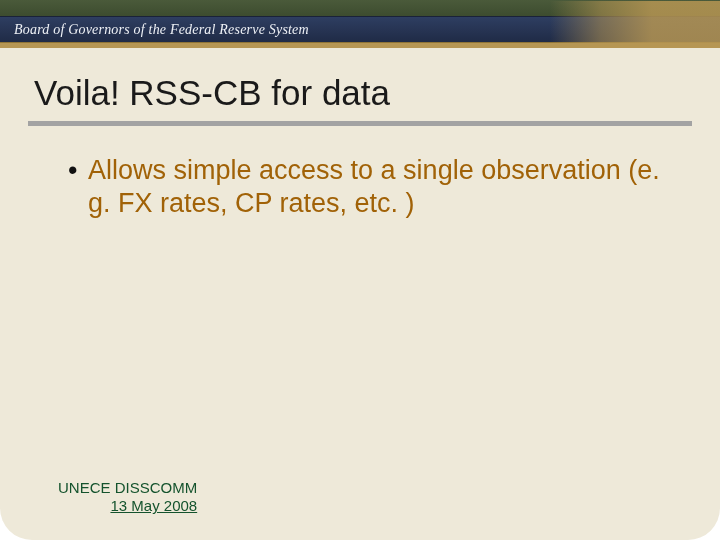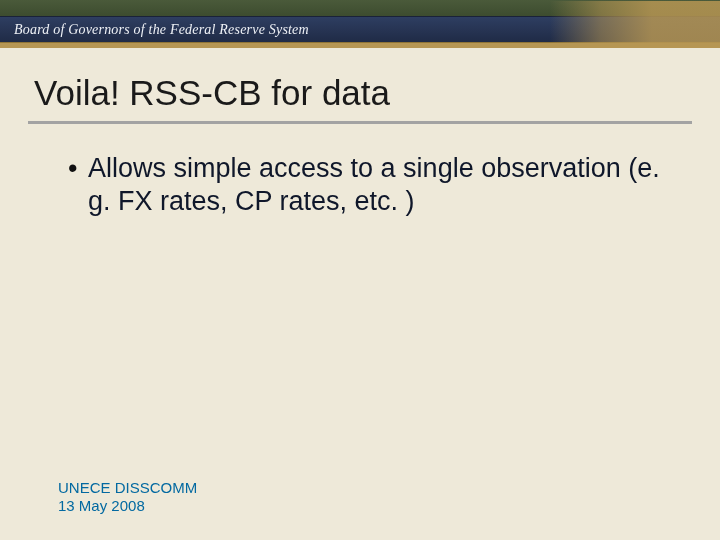--- a/index.html
+++ b/index.html
@@ -9,20 +9,21 @@
     height: 540px;
     overflow: hidden;
     font-family: Arial, Helvetica, sans-serif;
   }
   .slide {
     width: 720px;
     height: 540px;
     background: #eee9d9;
     position: relative;
     box-sizing: border-box;
+    border-radius: 32px;
   }
   
   .banner {
     position: relative;
     width: 100%;
     height: 65px;
     overflow: hidden;
   }
   .banner-top {
     position: absolute;
@@ -95,56 +96,57 @@
   }
 
   .content {
     padding: 8px 28px 0 28px;
   }
   h1.title {
     margin: 0 0 28px 0;
     font-size: 35px;
     font-weight: normal;
     color: #1a1a1a;
-    border-bottom: 3px solid #a3a3a3;
+    border-bottom: 5px solid #a3a3a3;
     padding: 0 0 8px 6px;
   }
   ul.bullets {
     margin: 0;
     padding: 0 10px 0 40px;
     list-style: none;
   }
   ul.bullets li {
     position: relative;
     font-size: 27px;
     line-height: 1.22;
-    color: #0f172a;
+    color: #a16207;
     padding: 0 0 6px 20px;
     margin-bottom: 2px;
   }
   ul.bullets li::before {
     content: "•";
     position: absolute;
     left: 0;
     top: 0;
     font-size: 27px;
     color: #111;
   }
 
   .footer {
     position: absolute;
     left: 58px;
     bottom: 24px;
     font-size: 15px;
-    color: #0369a1;
+    color: #14532d;
     line-height: 1.25;
     text-align: left;
   }
   .footer .line2 {
-    text-align: left;
+    text-align: right;
+    text-decoration: underline;
   }
 </style>
 </head>
 <body>
 
 <div class="slide">
 
   <div class="banner">
     <div class="banner-seal"></div>
     <div class="banner-top"></div>

